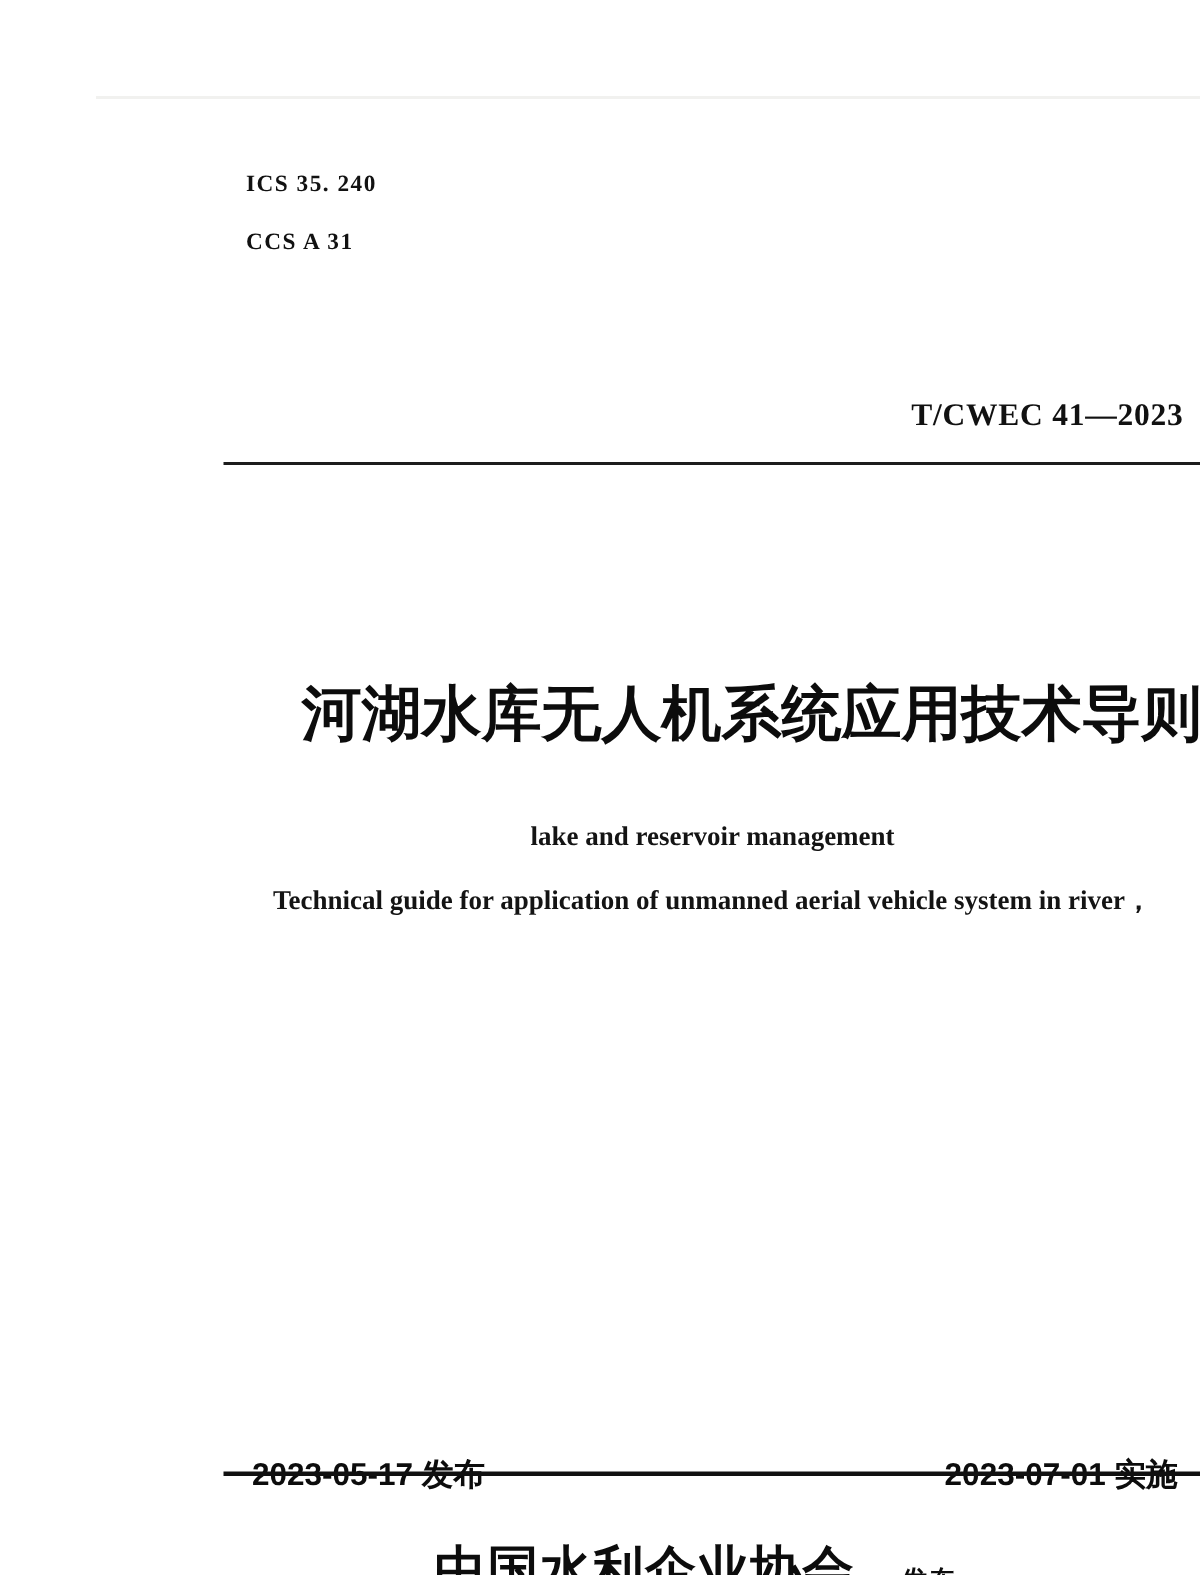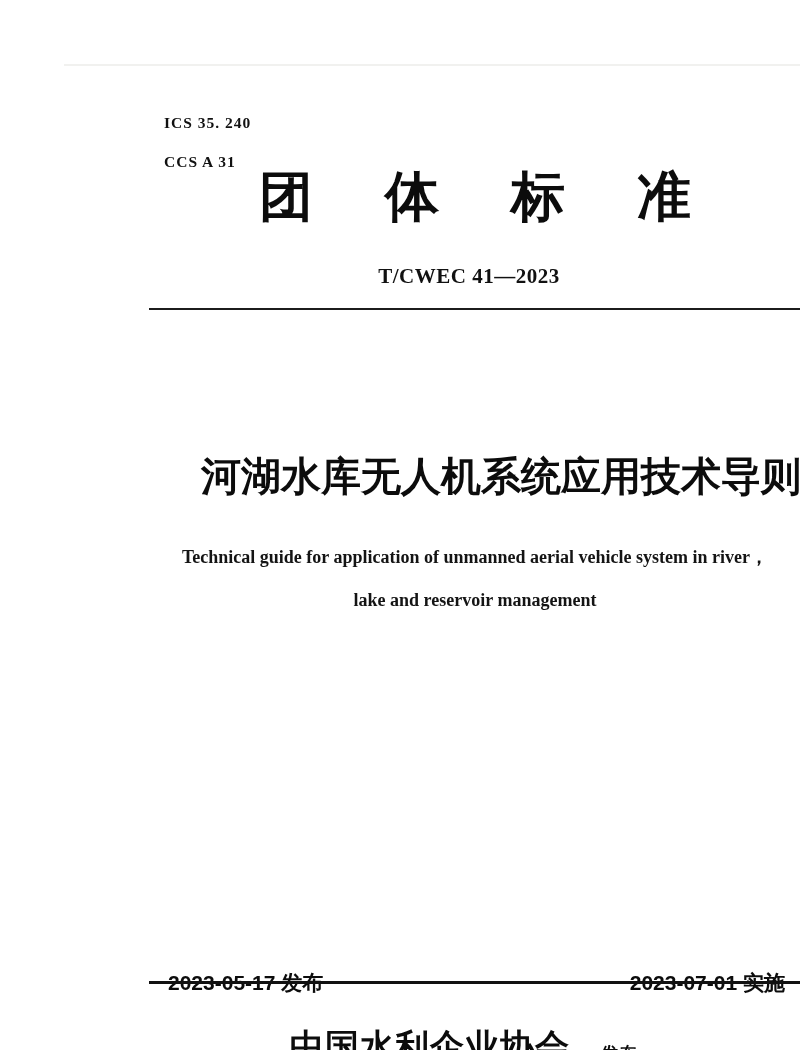--- a/index.html
+++ b/index.html
@@ -47,21 +47,21 @@
     text-indent: 72px;
     white-space: nowrap;
     color: #0c0c0c;
   }
 
   .standard-number {
     position: absolute;
     left: 85px;
     top: 200px;
     width: 652px;
-    text-align: center;
+    text-align: right;
     padding-right: 12px;
     font-weight: bold;
     font-size: 21px;
     letter-spacing: 0.5px;
   }
 
   .rule-top {
     position: absolute;
     left: 85px;
     top: 244px;
@@ -150,31 +150,30 @@
 
 <div class="page">
 
   <div class="edge-top"></div>
 
   <div class="ics-block">
     <div>ICS 35. 240</div>
     <div>CCS A 31</div>
   </div>
 
-  <div class="standard-type">团体标准</div>
 
   <div class="standard-number">T/CWEC 41—2023</div>
 
   <div class="rule-top"></div>
 
   <div class="title-zh">河湖水库无人机系统应用技术导则</div>
 
   <div class="title-en">
+    <div>lake and reservoir management</div>
     <div>Technical guide for application of unmanned aerial vehicle system in river，</div>
-    <div>lake and reservoir management</div>
   </div>
 
   <div class="dates-row">
     <span class="issue">2023-05-17 发布</span>
     <span class="implement">2023-07-01 实施</span>
   </div>
 
   <div class="rule-bottom"></div>
 
   <div class="publisher-row">

